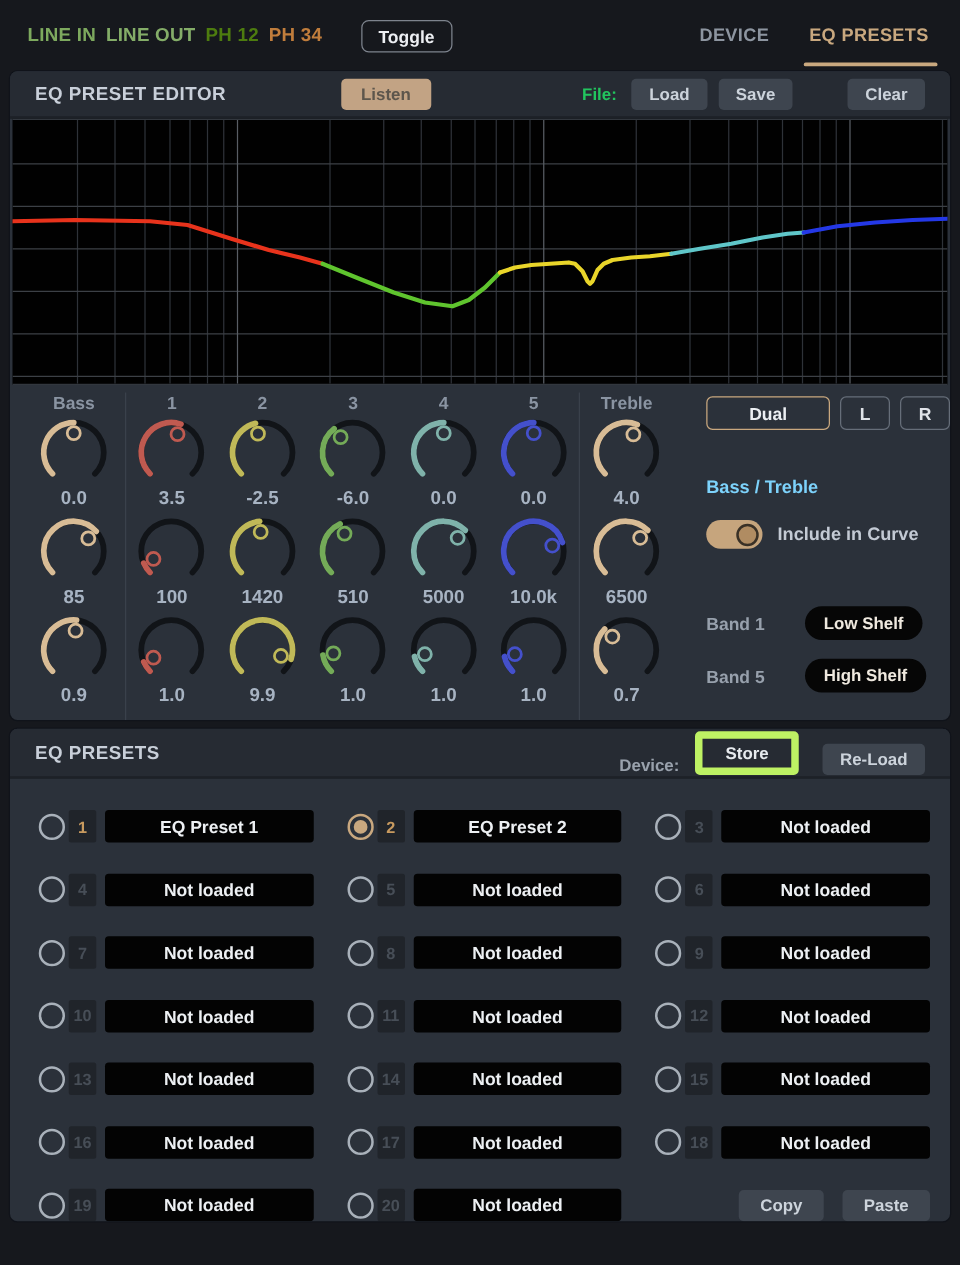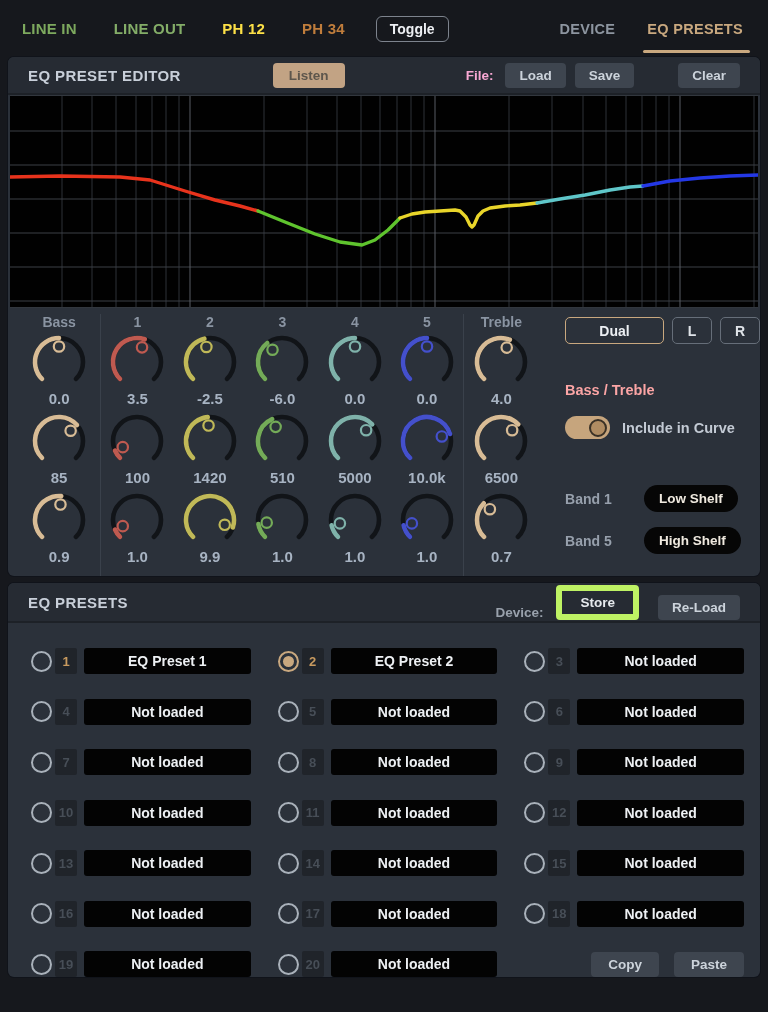--- a/index.html
+++ b/index.html
@@ -1,41 +1,41 @@
 <!DOCTYPE html>
 <html><head>
 <meta charset="utf-8">
 <style>
   * { margin:0; padding:0; box-sizing:border-box; }
   html,body { width:768px; height:1012px; background:#16181d; font-family:"Liberation Sans", sans-serif; }
   .app { position:relative; width:768px; height:1012px; overflow:hidden; }
 
   
   .topbar { height:57px; display:flex; align-items:center; padding:0 25px 0 22px; }
-  .channels { display:flex; gap:37px; align-items:center; }
+  .channels { display:flex; gap:8px; align-items:center; }
   .channel { font-size:15px; font-weight:bold; letter-spacing:.2px; cursor:default; }
   .toggle-btn { margin-left:31px; background:transparent; border:1px solid #7d838d; border-radius:6px;
     color:#edeff3; font-size:14px; font-weight:bold; padding:4px 13px; font-family:inherit; }
   .tabs { margin-left:auto; display:flex; gap:32px; align-items:center; height:100%; }
   .tab { position:relative; font-size:14.5px; font-weight:bold; color:#8d95a0; letter-spacing:.3px;
     display:flex; align-items:center; height:100%; cursor:default; }
   .tab.active { color:#c9a87f; }
   .tab.active::after { content:""; position:absolute; left:-4px; right:-7px; bottom:4px; height:3px;
     background:#c9a87f; border-radius:2px; }
 
   
   .panel { margin:0 8px; background:#2b313a; border-radius:6px; box-shadow:0 0 0 1px #10131a; overflow:hidden; }
   .strip { display:flex; align-items:center; padding:0 20px; background:#262b33; border-bottom:2px solid #1d2127; }
   .editor-panel .strip { height:38px; }
   .panel-title { font-size:15px; font-weight:bold; color:#c8cfd9; letter-spacing:.4px; }
 
   .listen-btn { margin-left:92px; background:#c2a384; color:#5d564c; border:none; border-radius:4px;
     font-size:13.5px; font-weight:bold; padding:5px 16px; font-family:inherit; }
   .file-group { margin-left:auto; display:flex; align-items:center; gap:9px; }
-  .file-label { font-size:13.5px; font-weight:bold; color:#f9a8d4; margin-right:3px;padding-left:43px; }
+  .file-label { font-size:13.5px; font-weight:bold; color:#22c55e; margin-right:3px;padding-left:43px; }
   .gray-btn { background:#3e454f; color:#ccd3db; border:none; border-radius:4px;
     font-size:13.5px; font-weight:bold; padding:5px 14px; font-family:inherit; }
   .clear-btn { margin-left:44px; }
 
   
   .graph { margin:0 2px; height:213px; background:#010101; border:1px solid #32373e; border-left:none; border-right:none; }
   .graph svg { display:block; width:100%; height:100%; }
 
   
   .knob-section { display:flex; padding:6px 0 0 10px; height:268px; }
@@ -48,21 +48,21 @@
   .knob { width:56px; height:56px; margin-top:2px; }
   .knob-value { height:21px; font-size:15px; font-weight:bold; color:#a7b3c2; }
 
   
   .right-panel { flex:1; padding:3px 0 0 26px; }
   .rp-buttons { display:flex; gap:7px; }
   .dual-btn { width:99px; height:27px; background:transparent; border:1.5px solid #c9a87f; border-radius:5px;
     color:#eceff3; font-size:14px; font-weight:bold; font-family:inherit; }
   .lr-btn { width:40px; height:27px; background:transparent; border:1px solid #666e79; border-radius:5px;
     color:#dfe3e8; font-size:14px; font-weight:bold; font-family:inherit; margin-left:1px; }
-  .rp-label { margin-top:38px; font-size:14.5px; font-weight:bold; color:#fca5a5; }
+  .rp-label { margin-top:38px; font-size:14.5px; font-weight:bold; color:#7dd3fc; }
   .rp-toggle-row { margin-top:18px; display:flex; align-items:center; gap:12px; }
   .switch { position:relative; width:45px; height:23px; background:#c6a57d; border-radius:12px; display:inline-block; }
   .switch-knob { position:absolute; right:3px; top:2.5px; width:18px; height:18px; border-radius:50%;
     background:#b08c62; border:2px solid #3a3126; }
   .rp-toggle-label { font-size:14.5px; font-weight:bold; color:#c3cad4; }
   .band-row { margin-top:15px; display:flex; align-items:center; gap:27px; }
   .band-row.first { margin-top:46px; }
   .band-label { font-size:14px; font-weight:bold; color:#97a0ac; width:52px; }
   .shelf-pill { background:#060606; color:#efe9df; border:none; border-radius:14px;
     font-size:13.5px; font-weight:bold; padding:6px 15px; font-family:inherit; }
@@ -93,21 +93,21 @@
 </style>
 </head>
 <body>
 
 <div class="app">
 
   <header class="topbar">
     <div class="channels" id="channels">
         <span class="channel" style="color: rgb(125, 169, 94);">LINE IN</span>
         <span class="channel" style="color: rgb(132, 173, 104);">LINE OUT</span>
-        <span class="channel" style="color: #fde047;">PH 12</span>
+        <span class="channel" style="color: #4d7c0f;">PH 12</span>
         <span class="channel" style="color: rgb(192, 125, 60);">PH 34</span>
       </div>
     <button class="toggle-btn">Toggle</button>
     <div class="tabs" id="tabs">
         <span class="tab">DEVICE</span>
         <span class="tab active">EQ PRESETS</span>
       </div>
   </header>
 
   <section class="panel editor-panel">

